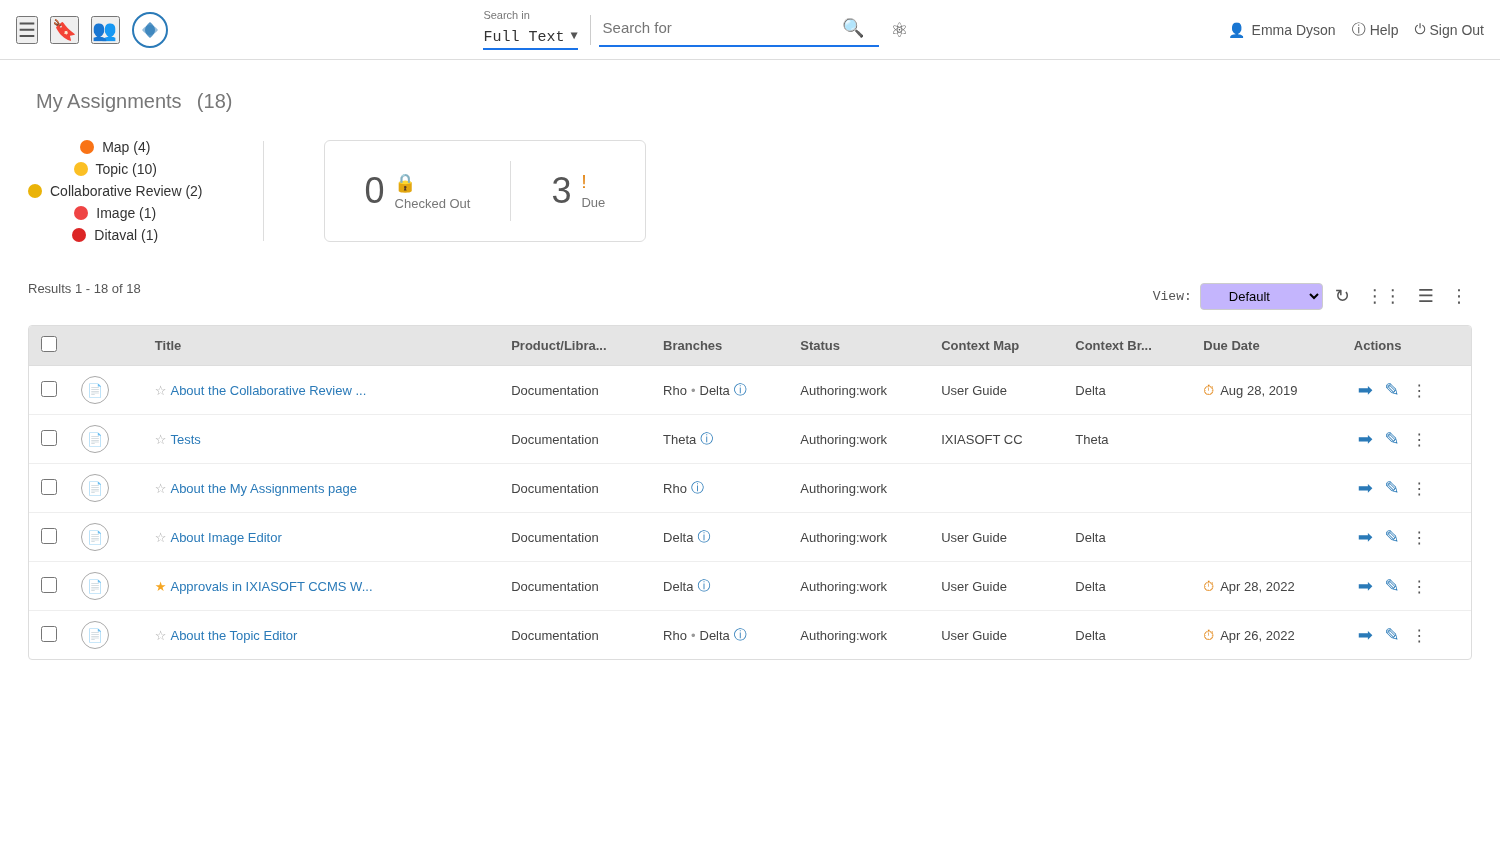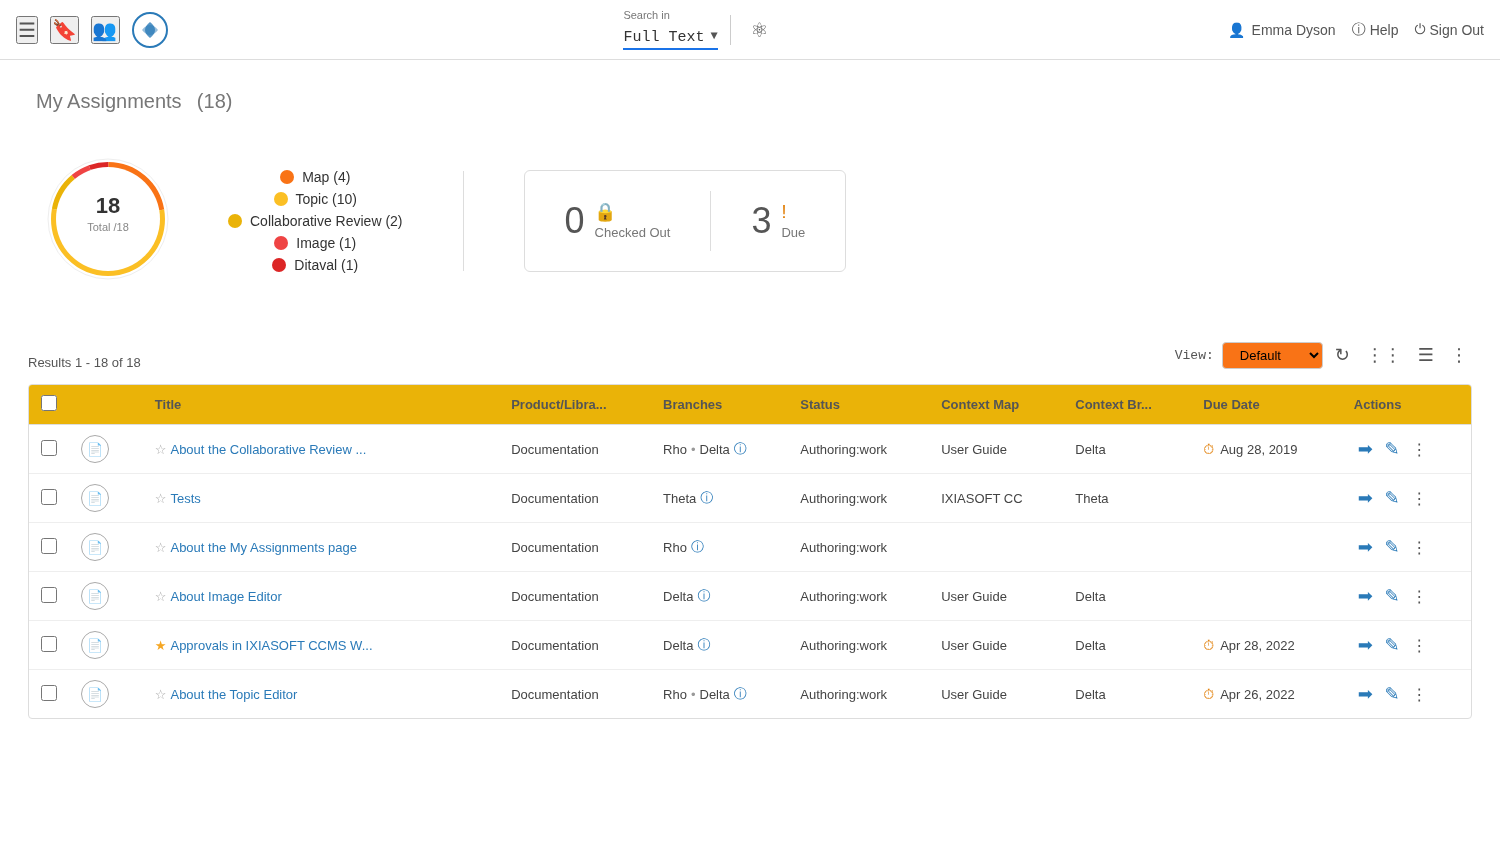--- a/index.html
+++ b/index.html
@@ -55,32 +55,32 @@
     .stat-item { text-align: center; display: flex; align-items: center; gap: 10px; }
     .stat-number { font-size: 36px; font-weight: 300; color: #555; }
     .stat-info { display: flex; flex-direction: column; align-items: flex-start; gap: 2px; }
     .stat-icon { font-size: 18px; color: #2a7ab8; }
     .stat-label { font-size: 13px; color: #777; }
     .stat-divider { width: 1px; height: 60px; background: #ddd; }
     .stat-due { font-size: 18px; color: #e07b00; }
 
     
     .results-header {
-      display: flex; align-items: flex-end; justify-content: space-between;
+      display: flex; align-items: flex-start; justify-content: space-between;
       padding: 10px 0; margin-bottom: 4px;
     }
     .results-count { font-size: 13px; color: #555; }
     .results-controls { display: flex; align-items: center; gap: 8px; }
     .view-label { font-size: 13px; color: #555; font-family: Liberation Mono, monospace; }
-    .view-select { border: 1px solid #ccc; border-radius: 4px; padding: 4px 13px; font-size: 13px; cursor: pointer; background: #f97316; }
+    .view-select { border: 1px solid #ccc; border-radius: 4px; padding: 4px 24px; font-size: 13px; cursor: pointer; background: #c4b5fd; }
     .icon-btn { background: none; border: none; cursor: pointer; color: #555; font-size: 18px; padding: 4px; }
 
     .table-container { border: 1px solid #ddd; border-radius: 4px; overflow-x: auto; }
     table { width: 100%; border-collapse: collapse; }
-    thead { background: #eab308; }
+    thead { background: #e5e5e5; }
     th {
       text-align: left; padding: 10px 12px; font-size: 13px; font-weight: 600;
       color: #555; border-bottom: 1px solid #ddd; white-space: nowrap;
     }
     td { padding: 10px 12px; font-size: 13px; color: #444; border-bottom: 1px solid #eee; vertical-align: middle; }
     tr:last-child td { border-bottom: none; }
 
     .check-cell { width: 40px; }
     .title-cell { min-width: 280px; }
 
@@ -123,20 +123,24 @@
 
   <div class="header-search">
     <div style="display:flex;flex-direction:column;margin-right:4px;">
       <span style="font-size:11px;color:#777;">Search in</span>
       <div class="search-type-container">
         <span style="font-size:15px;color:#333;">Full Text</span>
         <span style="margin-left:6px;color:#555;font-size:12px;">▼</span>
       </div>
     </div>
     <div class="search-divider"></div>
+    <div class="search-input-wrapper">
+      <input class="search-input" type="text" placeholder="Search for" style="">
+      <button class="search-btn">🔍</button>
+    </div>
     <button class="filter-btn">⚛</button>
   </div>
 
   <div class="header-right">
     <div class="user-item">
       <span>👤</span>
       <span>Emma Dyson</span>
     </div>
     <div class="help-item">
       <span>ⓘ</span>
@@ -151,41 +155,20 @@
 
 <div class="main">
 
   <h1 class="page-title">
     <span>My Assignments</span>
     <span>(18)</span>
   </h1>
 
   <div class="summary-area">
 
-    <div>
-      <svg class="donut-svg" viewBox="0 0 160 160">
-
-        <circle cx="80" cy="80" r="60" fill="white" stroke="#eee" stroke-width="1"></circle>
-
-        <circle cx="80" cy="80" r="45" fill="none" stroke="#f97316" stroke-width="24" stroke-dasharray="62.8 219.9" stroke-dashoffset="70.7"></circle>
-
-        <circle cx="80" cy="80" r="45" fill="none" stroke="#fbbf24" stroke-width="24" stroke-dasharray="157.2 125.5" stroke-dashoffset="8.0"></circle>
-
-        <circle cx="80" cy="80" r="45" fill="none" stroke="#eab308" stroke-width="24" stroke-dasharray="31.4 251.3" stroke-dashoffset="-149.2"></circle>
-
-        <circle cx="80" cy="80" r="45" fill="none" stroke="#ef4444" stroke-width="24" stroke-dasharray="15.7 267.0" stroke-dashoffset="-180.6"></circle>
-
-        <circle cx="80" cy="80" r="45" fill="none" stroke="#dc2626" stroke-width="24" stroke-dasharray="15.7 267.0" stroke-dashoffset="-196.3"></circle>
-
-        <circle cx="80" cy="80" r="52" fill="white"></circle>
-
-        <text x="80" y="74" text-anchor="middle" font-size="22" font-weight="600" fill="#333">18</text>
-        <text x="80" y="92" text-anchor="middle" font-size="11" fill="#888">Total /18</text>
-      </svg>
-    </div>
 
     <div class="legend">
       <div class="legend-item">
         <div class="legend-dot" style="background:#f97316;"></div>
         <span>Map (4)</span>
       </div>
       <div class="legend-item">
         <div class="legend-dot" style="background:#fbbf24;"></div>
         <span>Topic (10)</span>
       </div>

